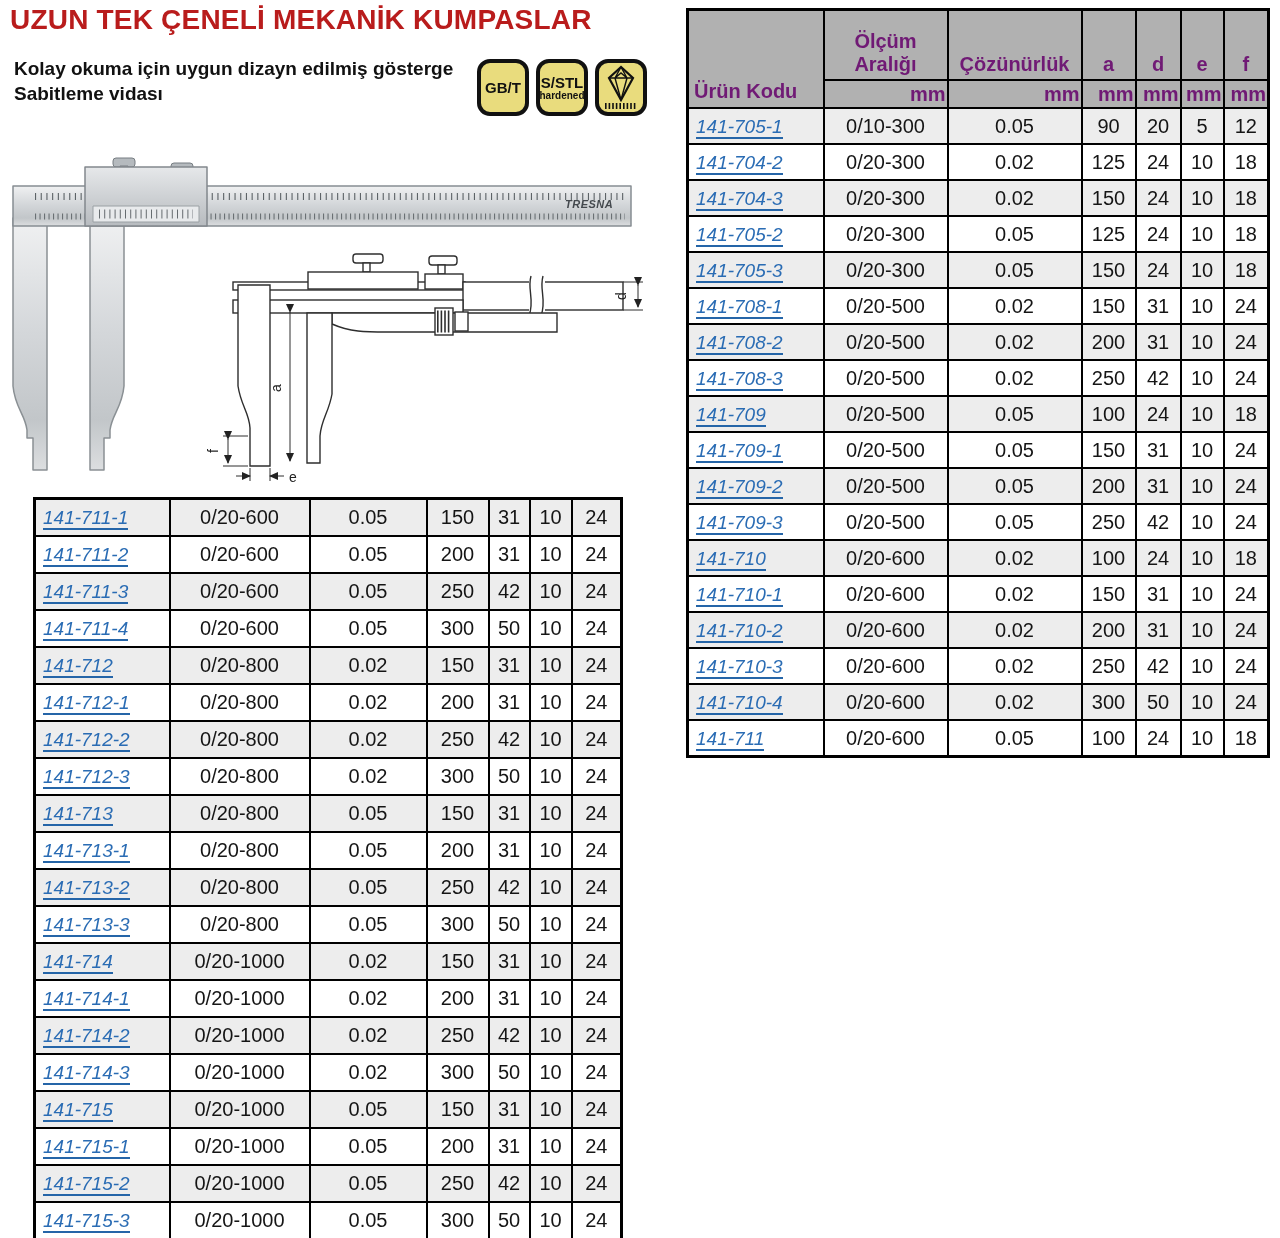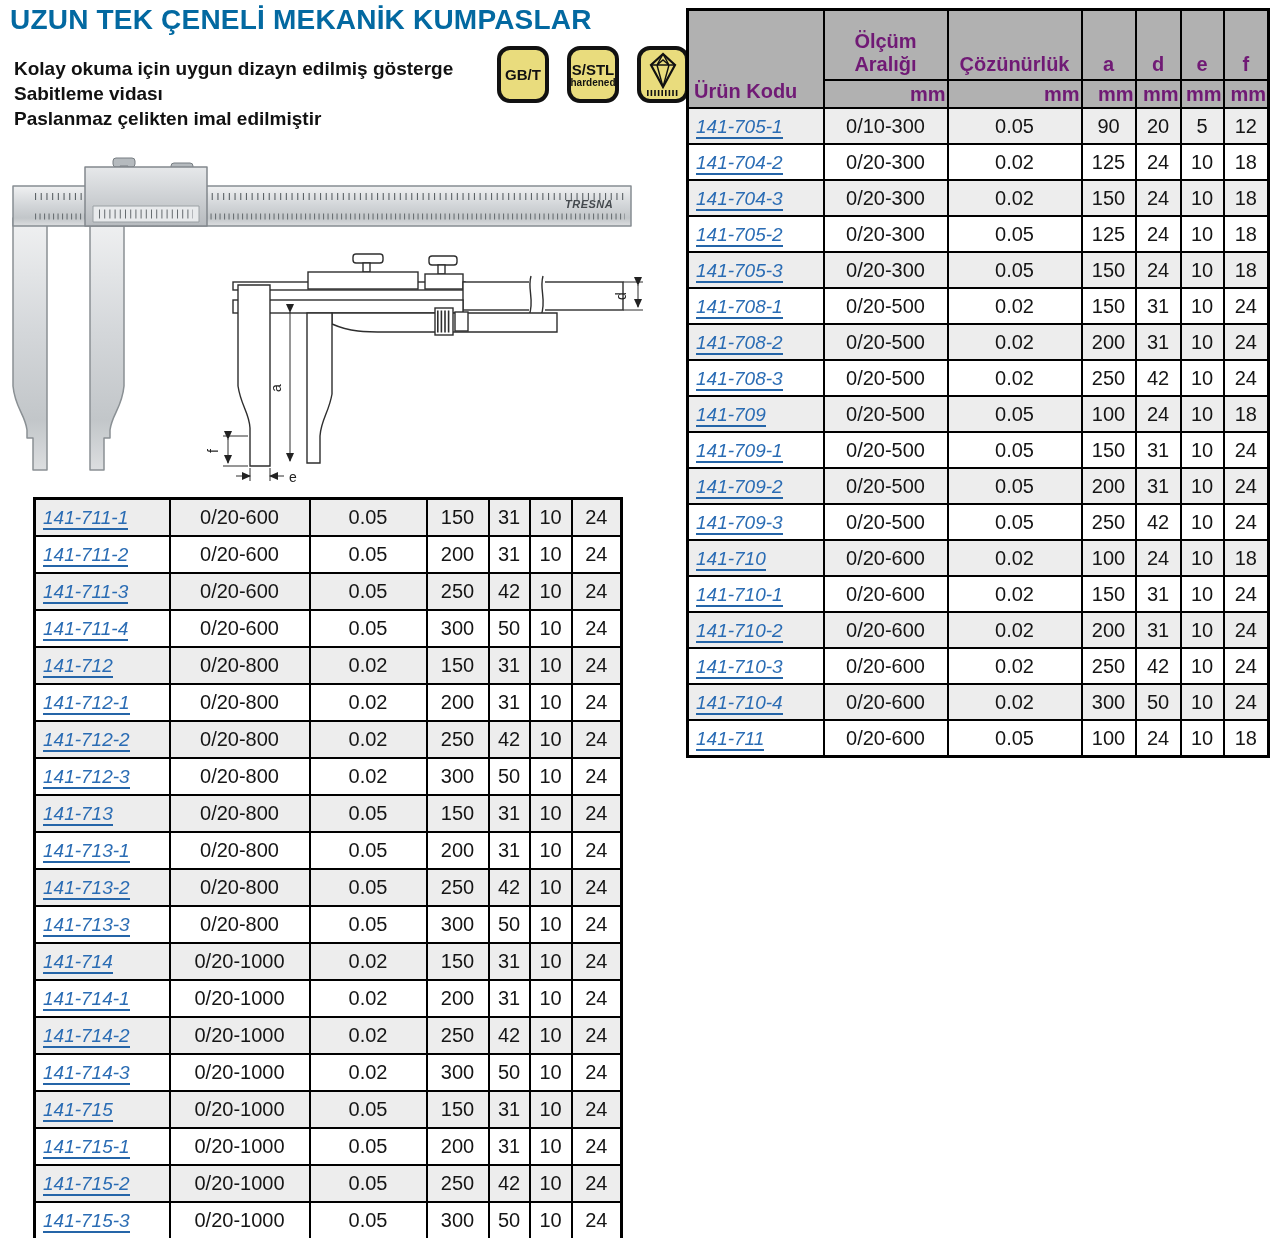--- a/index.html
+++ b/index.html
@@ -1,24 +1,24 @@
 <!DOCTYPE html>
 <html><head>
 <meta charset="utf-8">
 <style>
   html,body{margin:0;padding:0;background:#fff;}
   .stage{position:relative;width:1280px;height:1238px;background:#fff;overflow:hidden;
          font-family:"Liberation Sans",sans-serif;}
   
-  .title{position:absolute;left:10px;top:4px;font-size:28px;font-weight:bold;color:#0369a1;
+  .title{position:absolute;left:10px;top:4px;font-size:28px;font-weight:bold;color:#b91c1c;
          letter-spacing:0.2px;white-space:nowrap;}
   .features{position:absolute;left:14px;top:56px;font-size:19px;font-weight:bold;color:#111;
             line-height:25px;}
   
-  .badges{position:absolute;left:477px;top:46px;display:flex;gap:18px;margin-left:20px;}
+  .badges{position:absolute;left:477px;top:59px;display:flex;gap:7px;}
   .badge{width:52px;height:57px;background:#e9dc7d;border:4px solid #111;border-radius:13px;
          box-sizing:border-box;display:flex;flex-direction:column;align-items:center;
          justify-content:center;color:#111;}
   .badge .b1{font-size:15px;font-weight:bold;line-height:15px;}
   .badge .b2{font-size:10px;font-weight:bold;line-height:11px;}
   
   .art{position:absolute;left:5px;top:148px;width:640px;height:350px;}
   
   table.spec{position:absolute;border-collapse:collapse;table-layout:fixed;background:#fff;}
   table.spec{border:3px solid #000;}
@@ -39,21 +39,20 @@
 </head>
 <body>
 
 <div class="stage">
 
   <div class="title">UZUN TEK ÇENELİ MEKANİK KUMPASLAR</div>
 
   <div class="features">
     <div>Kolay okuma için uygun dizayn edilmiş  gösterge</div>
     <div>Sabitleme vidası</div>
-    <div>Paslanmaz çelikten imal edilmiştir</div>
   </div>
 
   <div class="badges">
     <div class="badge">
       <span class="b1">GB/T</span>
     </div>
     <div class="badge">
       <span class="b1">S/STL</span>
       <span class="b2">hardened</span>
     </div>

